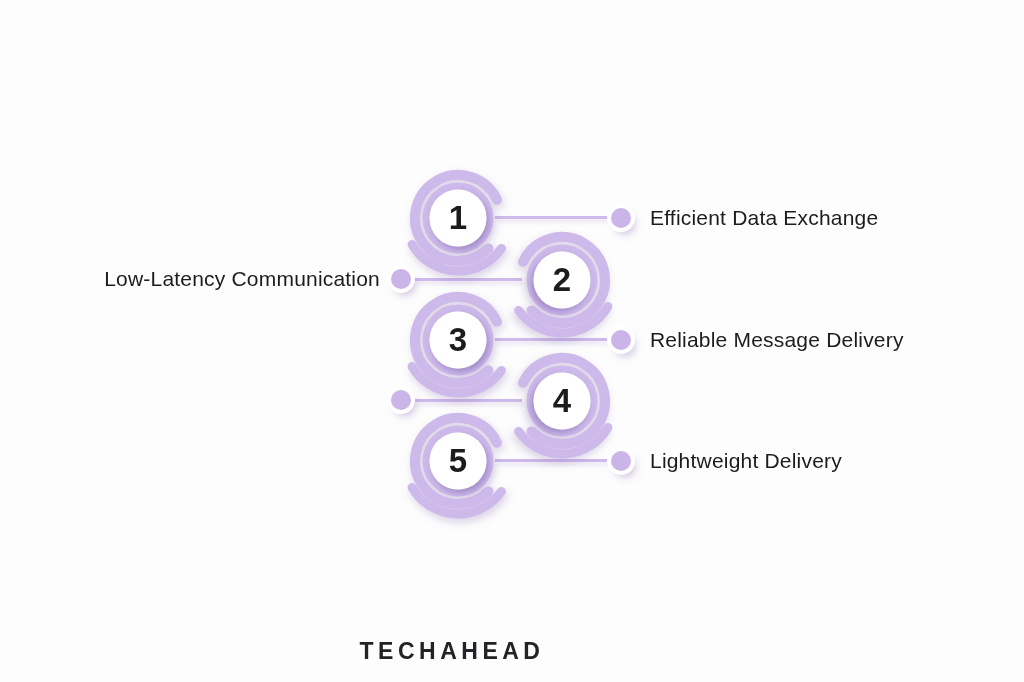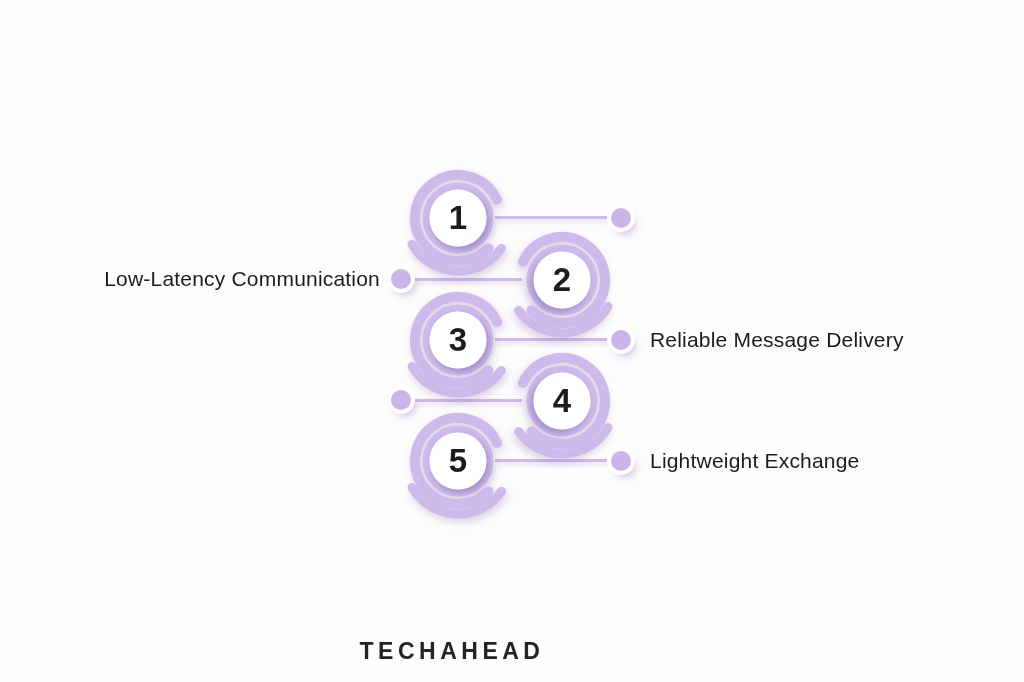--- a/index.html
+++ b/index.html
@@ -93,19 +93,20 @@
       </svg>
     <div class="num">4</div>
   </div>
   <div class="node" style="left:383px;top:386px;">
     <svg width="150" height="150" viewBox="0 0 150 150">
         <use href="#node-shape"></use>
       </svg>
     <div class="num">5</div>
   </div>
 
+  <div class="lbl right-side" style="top:204px;">Efficient Data Exchange</div>
   <div class="lbl left-side" style="top:265px;">Low-Latency Communication</div>
   <div class="lbl right-side" style="top:326px;">Reliable Message Delivery</div>
-  <div class="lbl right-side" style="top:447px;">Lightweight Exchange</div>
+  <div class="lbl right-side" style="top:447px;">Lightweight Delivery</div>
 
   <div class="brand">TECHAHEAD</div>
 
 </div>
 
 </body></html>

